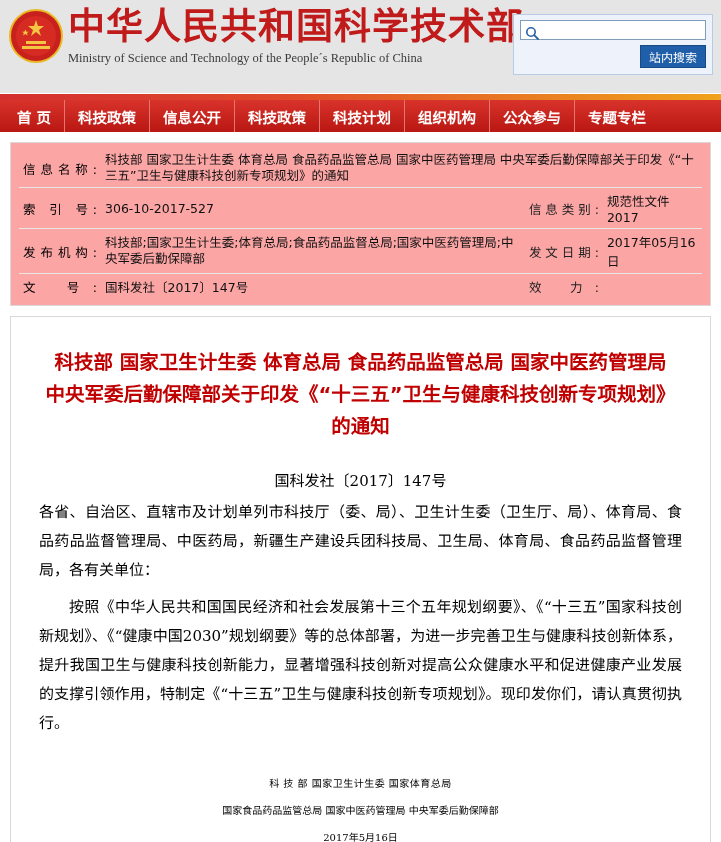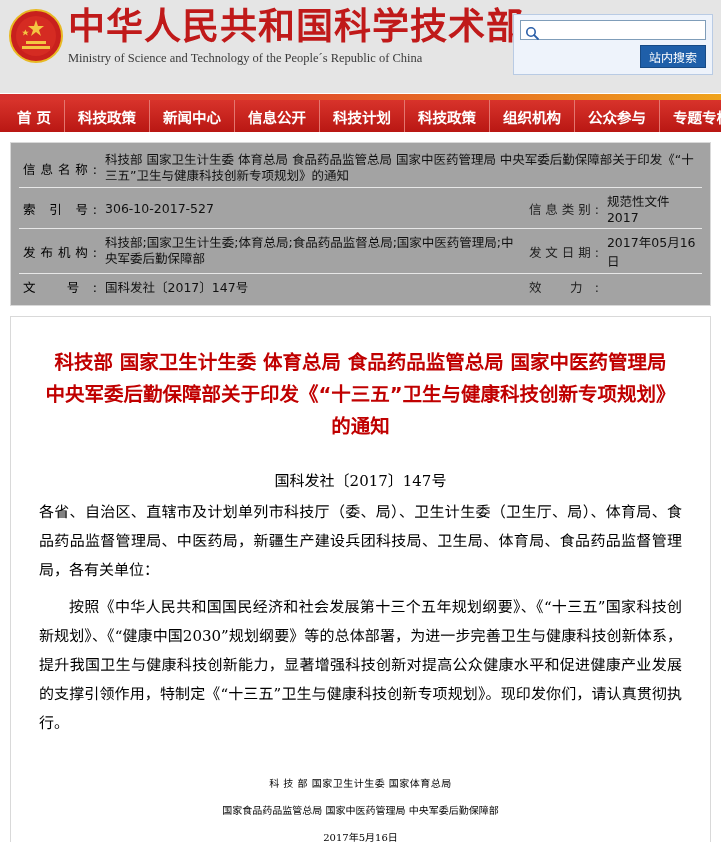--- a/index.html
+++ b/index.html
@@ -109,21 +109,21 @@
     white-space: nowrap;
     cursor: pointer;
     border-right: 1px solid #e4766f;
   }
   .nav-item:last-child { border-right: none; }
 
   
   .info-section {
     margin: 10px 10px 0 10px;
     border: 1px solid #d9d9d9;
-    background: #a3a3a3;
+    background: #fca5a5;
     padding: 6px 8px;
   }
   table.info {
     width: 100%;
     border-collapse: collapse;
     font-family: "DejaVu Sans", sans-serif;
     font-size: 12.5px;
     color: #222;
   }
   table.info td {
@@ -228,24 +228,23 @@
       <button class="search-btn">站内搜索</button>
     </div>
   </div>
 </div>
 
 <div class="nav-strip"></div>
 
 <div class="nav">
   <div class="nav-item">首 页</div>
   <div class="nav-item">科技政策</div>
-  <div class="nav-item">新闻中心</div>
   <div class="nav-item">信息公开</div>
+  <div class="nav-item">科技政策</div>
   <div class="nav-item">科技计划</div>
-  <div class="nav-item">科技政策</div>
   <div class="nav-item">组织机构</div>
   <div class="nav-item">公众参与</div>
   <div class="nav-item">专题专栏</div>
 </div>
 
 <div class="info-section">
   <table class="info">
     <tbody>
         <tr>
       <td class="lbl">信息名称:</td>

